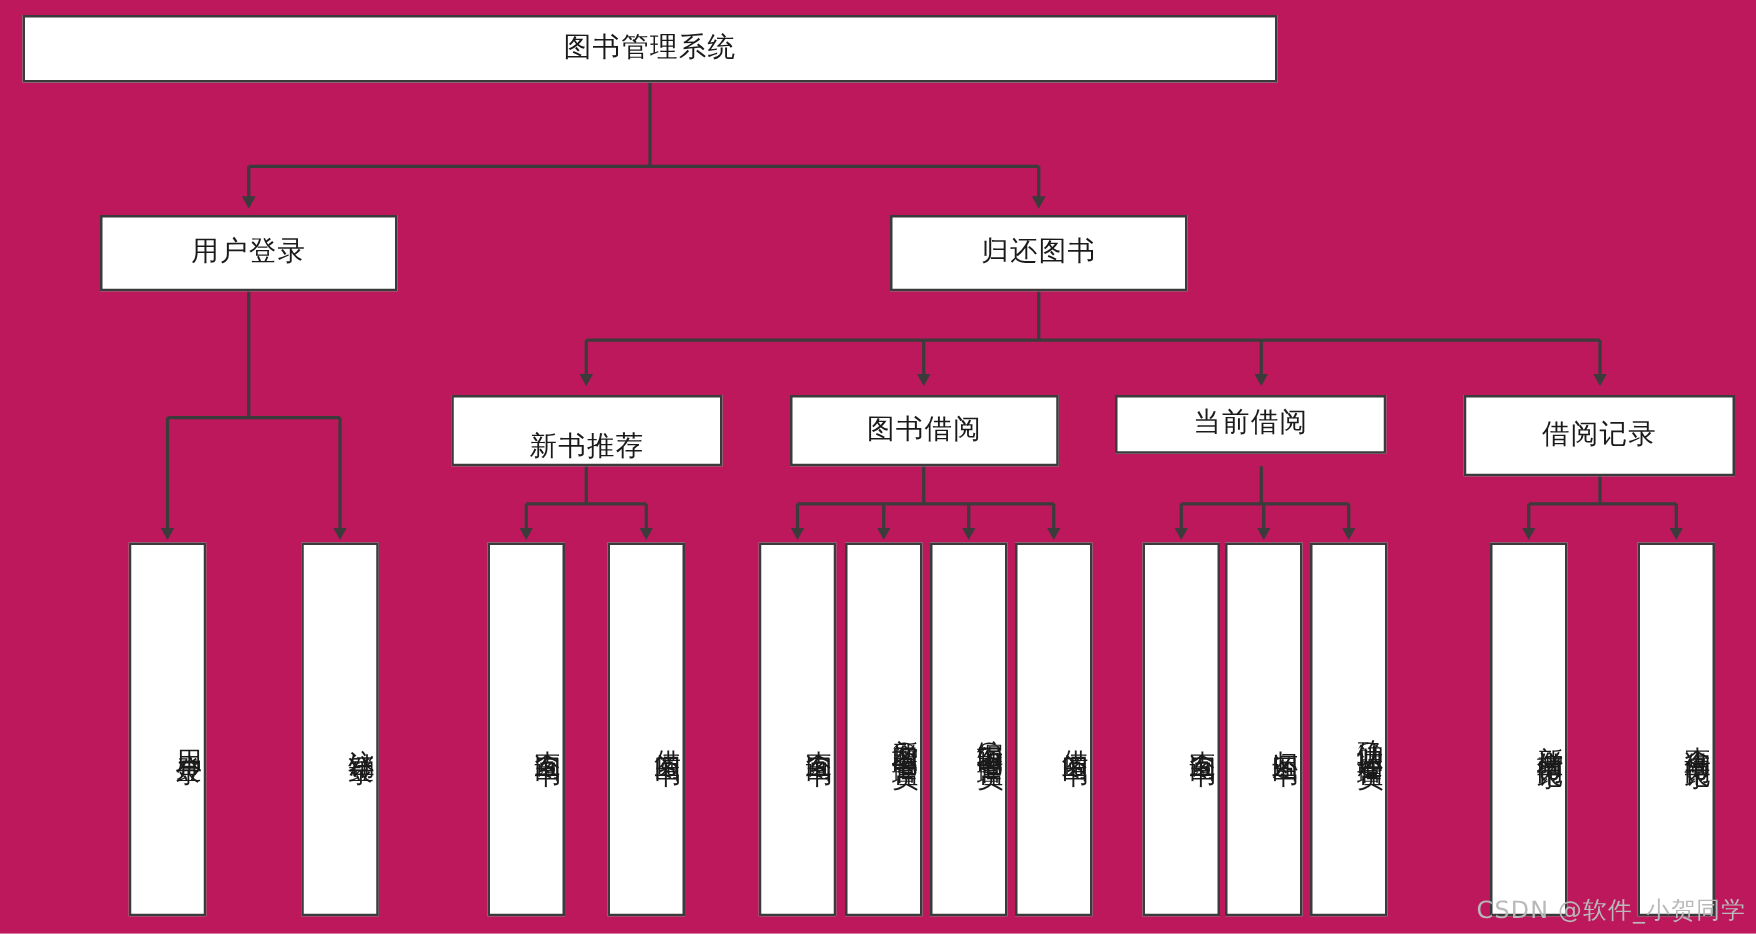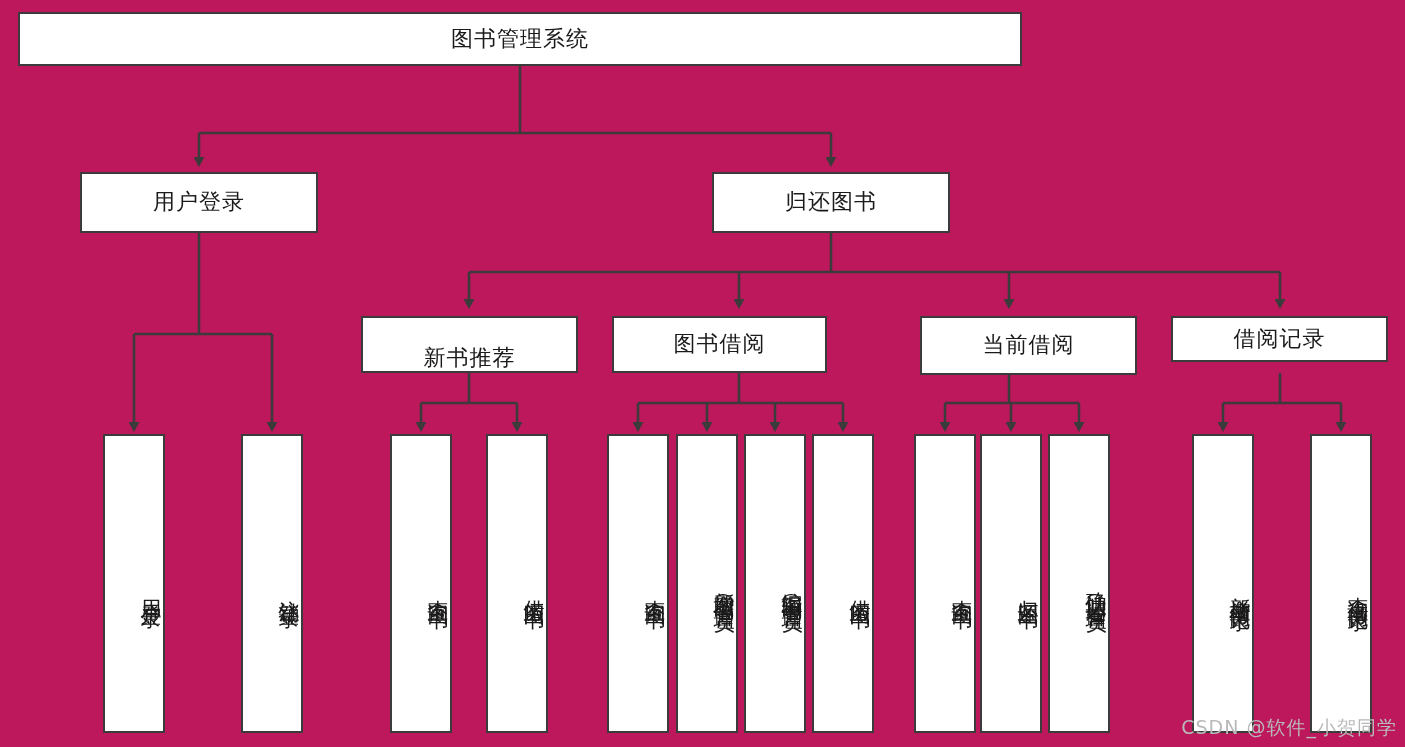--- a/index.html
+++ b/index.html
@@ -134,27 +134,27 @@
   <div class="node horiz" style="left:80px; top:172px; width:238px; height:61px;">
     <span>用户登录</span>
   </div>
   <div class="node horiz" style="left:712px; top:172px; width:238px; height:61px;">
     <span>归还图书</span>
   </div>
 
   <div class="node horiz" style="left:361px; top:316px; width:217px; height:57px;align-items:flex-end;">
     <span>新书推荐</span>
   </div>
-  <div class="node horiz" style="left:612px; top:316px; width:215px; height:57px;">
+  <div class="node horiz" style="left:632px; top:316px; width:215px; height:57px;">
     <span>图书借阅</span>
   </div>
-  <div class="node horiz" style="left:920px; top:316px; width:217px; height:59px;">
+  <div class="node horiz" style="left:892px; top:316px; width:217px; height:47px;">
     <span>当前借阅</span>
   </div>
-  <div class="node horiz" style="left:1171px; top:316px; width:217px; height:46px;">
+  <div class="node horiz" style="left:1171px; top:316px; width:217px; height:65px;">
     <span>借阅记录</span>
   </div>
 
   <div class="node vert" style="left:103px; top:434px; width:62px; height:299px;">
     <span class="vlabel">用户登录</span>
   </div>
   <div class="node vert" style="left:241px; top:434px; width:62px; height:299px;">
     <span class="vlabel">注销登录</span>
   </div>
 

